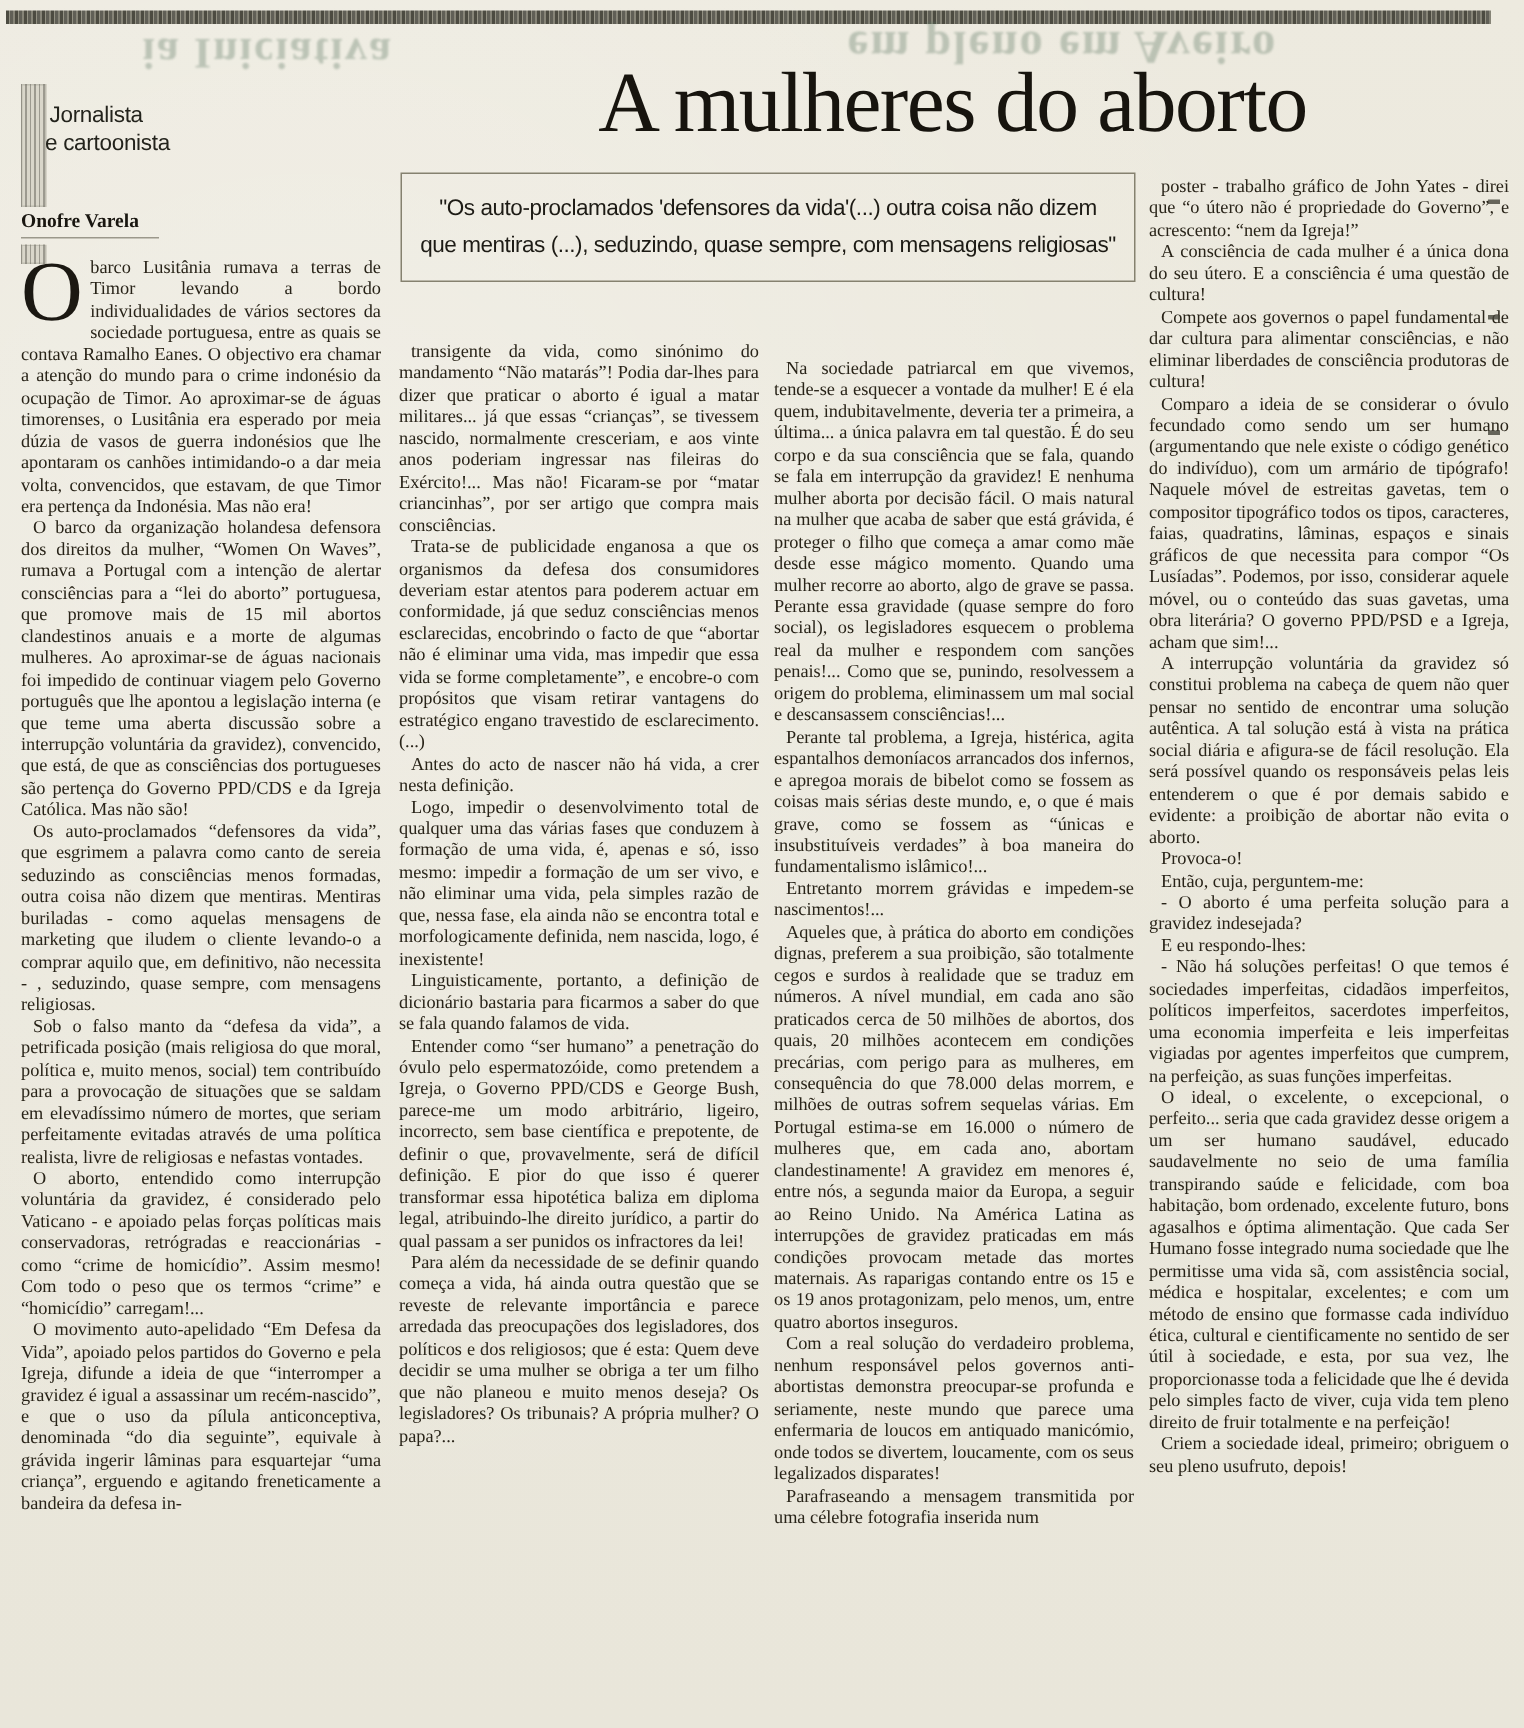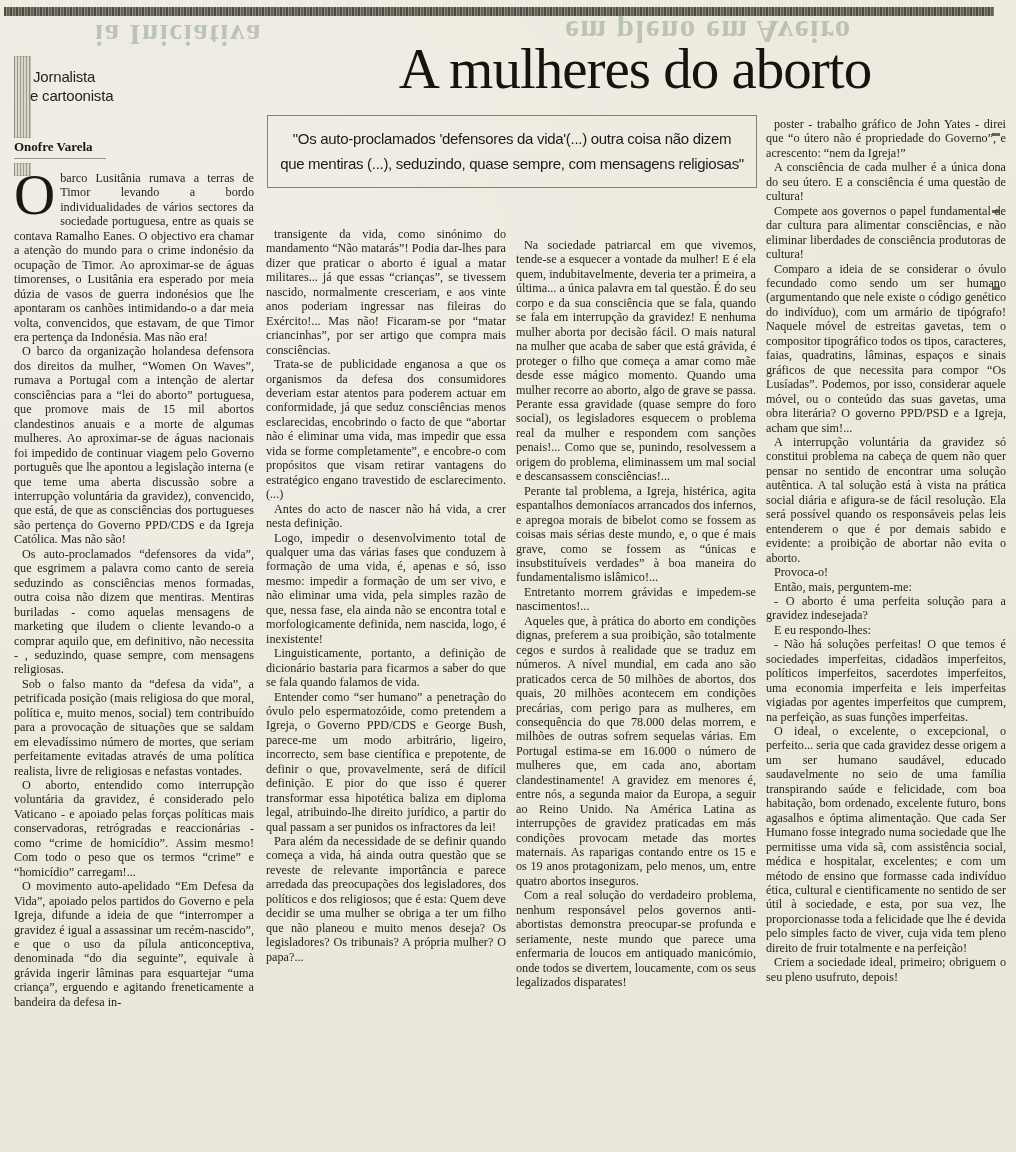--- a/index.html
+++ b/index.html
@@ -137,29 +137,30 @@
       <p>Linguisticamente, portanto, a definição de dicionário bastaria para ficarmos a saber do que se fala quando falamos de vida.</p>
       <p>Entender como “ser humano” a penetração do óvulo pelo espermatozóide, como pretendem a Igreja, o Governo PPD/CDS e George Bush, parece-me um modo arbitrário, ligeiro, incorrecto, sem base científica e prepotente, de definir o que, provavelmente, será de difícil definição. E pior do que isso é querer transformar essa hipotética baliza em diploma legal, atribuindo-lhe direito jurídico, a partir do qual passam a ser punidos os infractores da lei!</p>
       <p>Para além da necessidade de se definir quando começa a vida, há ainda outra questão que se reveste de relevante importância e parece arredada das preocupações dos legisladores, dos políticos e dos religiosos; que é esta: Quem deve decidir se uma mulher se obriga a ter um filho que não planeou e muito menos deseja? Os legisladores? Os tribunais? A própria mulher? O papa?...</p>
     </div>
   <div class="col col3">
       <p>Na sociedade patriarcal em que vivemos, tende-se a esquecer a vontade da mulher! E é ela quem, indubitavelmente, deveria ter a primeira, a última... a única palavra em tal questão. É do seu corpo e da sua consciência que se fala, quando se fala em interrupção da gravidez! E nenhuma mulher aborta por decisão fácil. O mais natural na mulher que acaba de saber que está grávida, é proteger o filho que começa a amar como mãe desde esse mágico momento. Quando uma mulher recorre ao aborto, algo de grave se passa. Perante essa gravidade (quase sempre do foro social), os legisladores esquecem o problema real da mulher e respondem com sanções penais!... Como que se, punindo, resolvessem a origem do problema, eliminassem um mal social e descansassem consciências!...</p>
       <p>Perante tal problema, a Igreja, histérica, agita espantalhos demoníacos arrancados dos infernos, e apregoa morais de bibelot como se fossem as coisas mais sérias deste mundo, e, o que é mais grave, como se fossem as “únicas e insubstituíveis verdades” à boa maneira do fundamentalismo islâmico!...</p>
       <p>Entretanto morrem grávidas e impedem-se nascimentos!...</p>
       <p>Aqueles que, à prática do aborto em condições dignas, preferem a sua proibição, são totalmente cegos e surdos à realidade que se traduz em números. A nível mundial, em cada ano são praticados cerca de 50 milhões de abortos, dos quais, 20 milhões acontecem em condições precárias, com perigo para as mulheres, em consequência do que 78.000 delas morrem, e milhões de outras sofrem sequelas várias. Em Portugal estima-se em 16.000 o número de mulheres que, em cada ano, abortam clandestinamente! A gravidez em menores é, entre nós, a segunda maior da Europa, a seguir ao Reino Unido. Na América Latina as interrupções de gravidez praticadas em más condições provocam metade das mortes maternais. As raparigas contando entre os 15 e os 19 anos protagonizam, pelo menos, um, entre quatro abortos inseguros.</p>
       <p>Com a real solução do verdadeiro problema, nenhum responsável pelos governos anti-abortistas demonstra preocupar-se profunda e seriamente, neste mundo que parece uma enfermaria de loucos em antiquado manicómio, onde todos se divertem, loucamente, com os seus legalizados disparates!</p>
+      <p>Parafraseando a mensagem transmitida por uma célebre fotografia inserida num</p>
     </div>
   <div class="col col4">
       <p>poster - trabalho gráfico de John Yates - direi que “o útero não é propriedade do Governo”, e acrescento: “nem da Igreja!”</p>
       <p>A consciência de cada mulher é a única dona do seu útero. E a consciência é uma questão de cultura!</p>
       <p>Compete aos governos o papel fundamental de dar cultura para alimentar consciências, e não eliminar liberdades de consciência produtoras de cultura!</p>
       <p>Comparo a ideia de se considerar o óvulo fecundado como sendo um ser humano (argumentando que nele existe o código genético do indivíduo), com um armário de tipógrafo! Naquele móvel de estreitas gavetas, tem o compositor tipográfico todos os tipos, caracteres, faias, quadratins, lâminas, espaços e sinais gráficos de que necessita para compor “Os Lusíadas”. Podemos, por isso, considerar aquele móvel, ou o conteúdo das suas gavetas, uma obra literária? O governo PPD/PSD e a Igreja, acham que sim!...</p>
       <p>A interrupção voluntária da gravidez só constitui problema na cabeça de quem não quer pensar no sentido de encontrar uma solução autêntica. A tal solução está à vista na prática social diária e afigura-se de fácil resolução. Ela será possível quando os responsáveis pelas leis entenderem o que é por demais sabido e evidente: a proibição de abortar não evita o aborto.</p>
       <p>Provoca-o!</p>
-      <p>Então, mais, perguntem-me:</p>
+      <p>Então, cuja, perguntem-me:</p>
       <p>- O aborto é uma perfeita solução para a gravidez indesejada?</p>
       <p>E eu respondo-lhes:</p>
       <p>- Não há soluções perfeitas! O que temos é sociedades imperfeitas, cidadãos imperfeitos, políticos imperfeitos, sacerdotes imperfeitos, uma economia imperfeita e leis imperfeitas vigiadas por agentes imperfeitos que cumprem, na perfeição, as suas funções imperfeitas.</p>
       <p>O ideal, o excelente, o excepcional, o perfeito... seria que cada gravidez desse origem a um ser humano saudável, educado saudavelmente no seio de uma família transpirando saúde e felicidade, com boa habitação, bom ordenado, excelente futuro, bons agasalhos e óptima alimentação. Que cada Ser Humano fosse integrado numa sociedade que lhe permitisse uma vida sã, com assistência social, médica e hospitalar, excelentes; e com um método de ensino que formasse cada indivíduo ética, cultural e cientificamente no sentido de ser útil à sociedade, e esta, por sua vez, lhe proporcionasse toda a felicidade que lhe é devida pelo simples facto de viver, cuja vida tem pleno direito de fruir totalmente e na perfeição!</p>
       <p>Criem a sociedade ideal, primeiro; obriguem o seu pleno usufruto, depois!</p>
     </div>
 
   <div class="dash dash1"></div>
   <div class="dash dash2"></div>
   <div class="dash dash3"></div>

